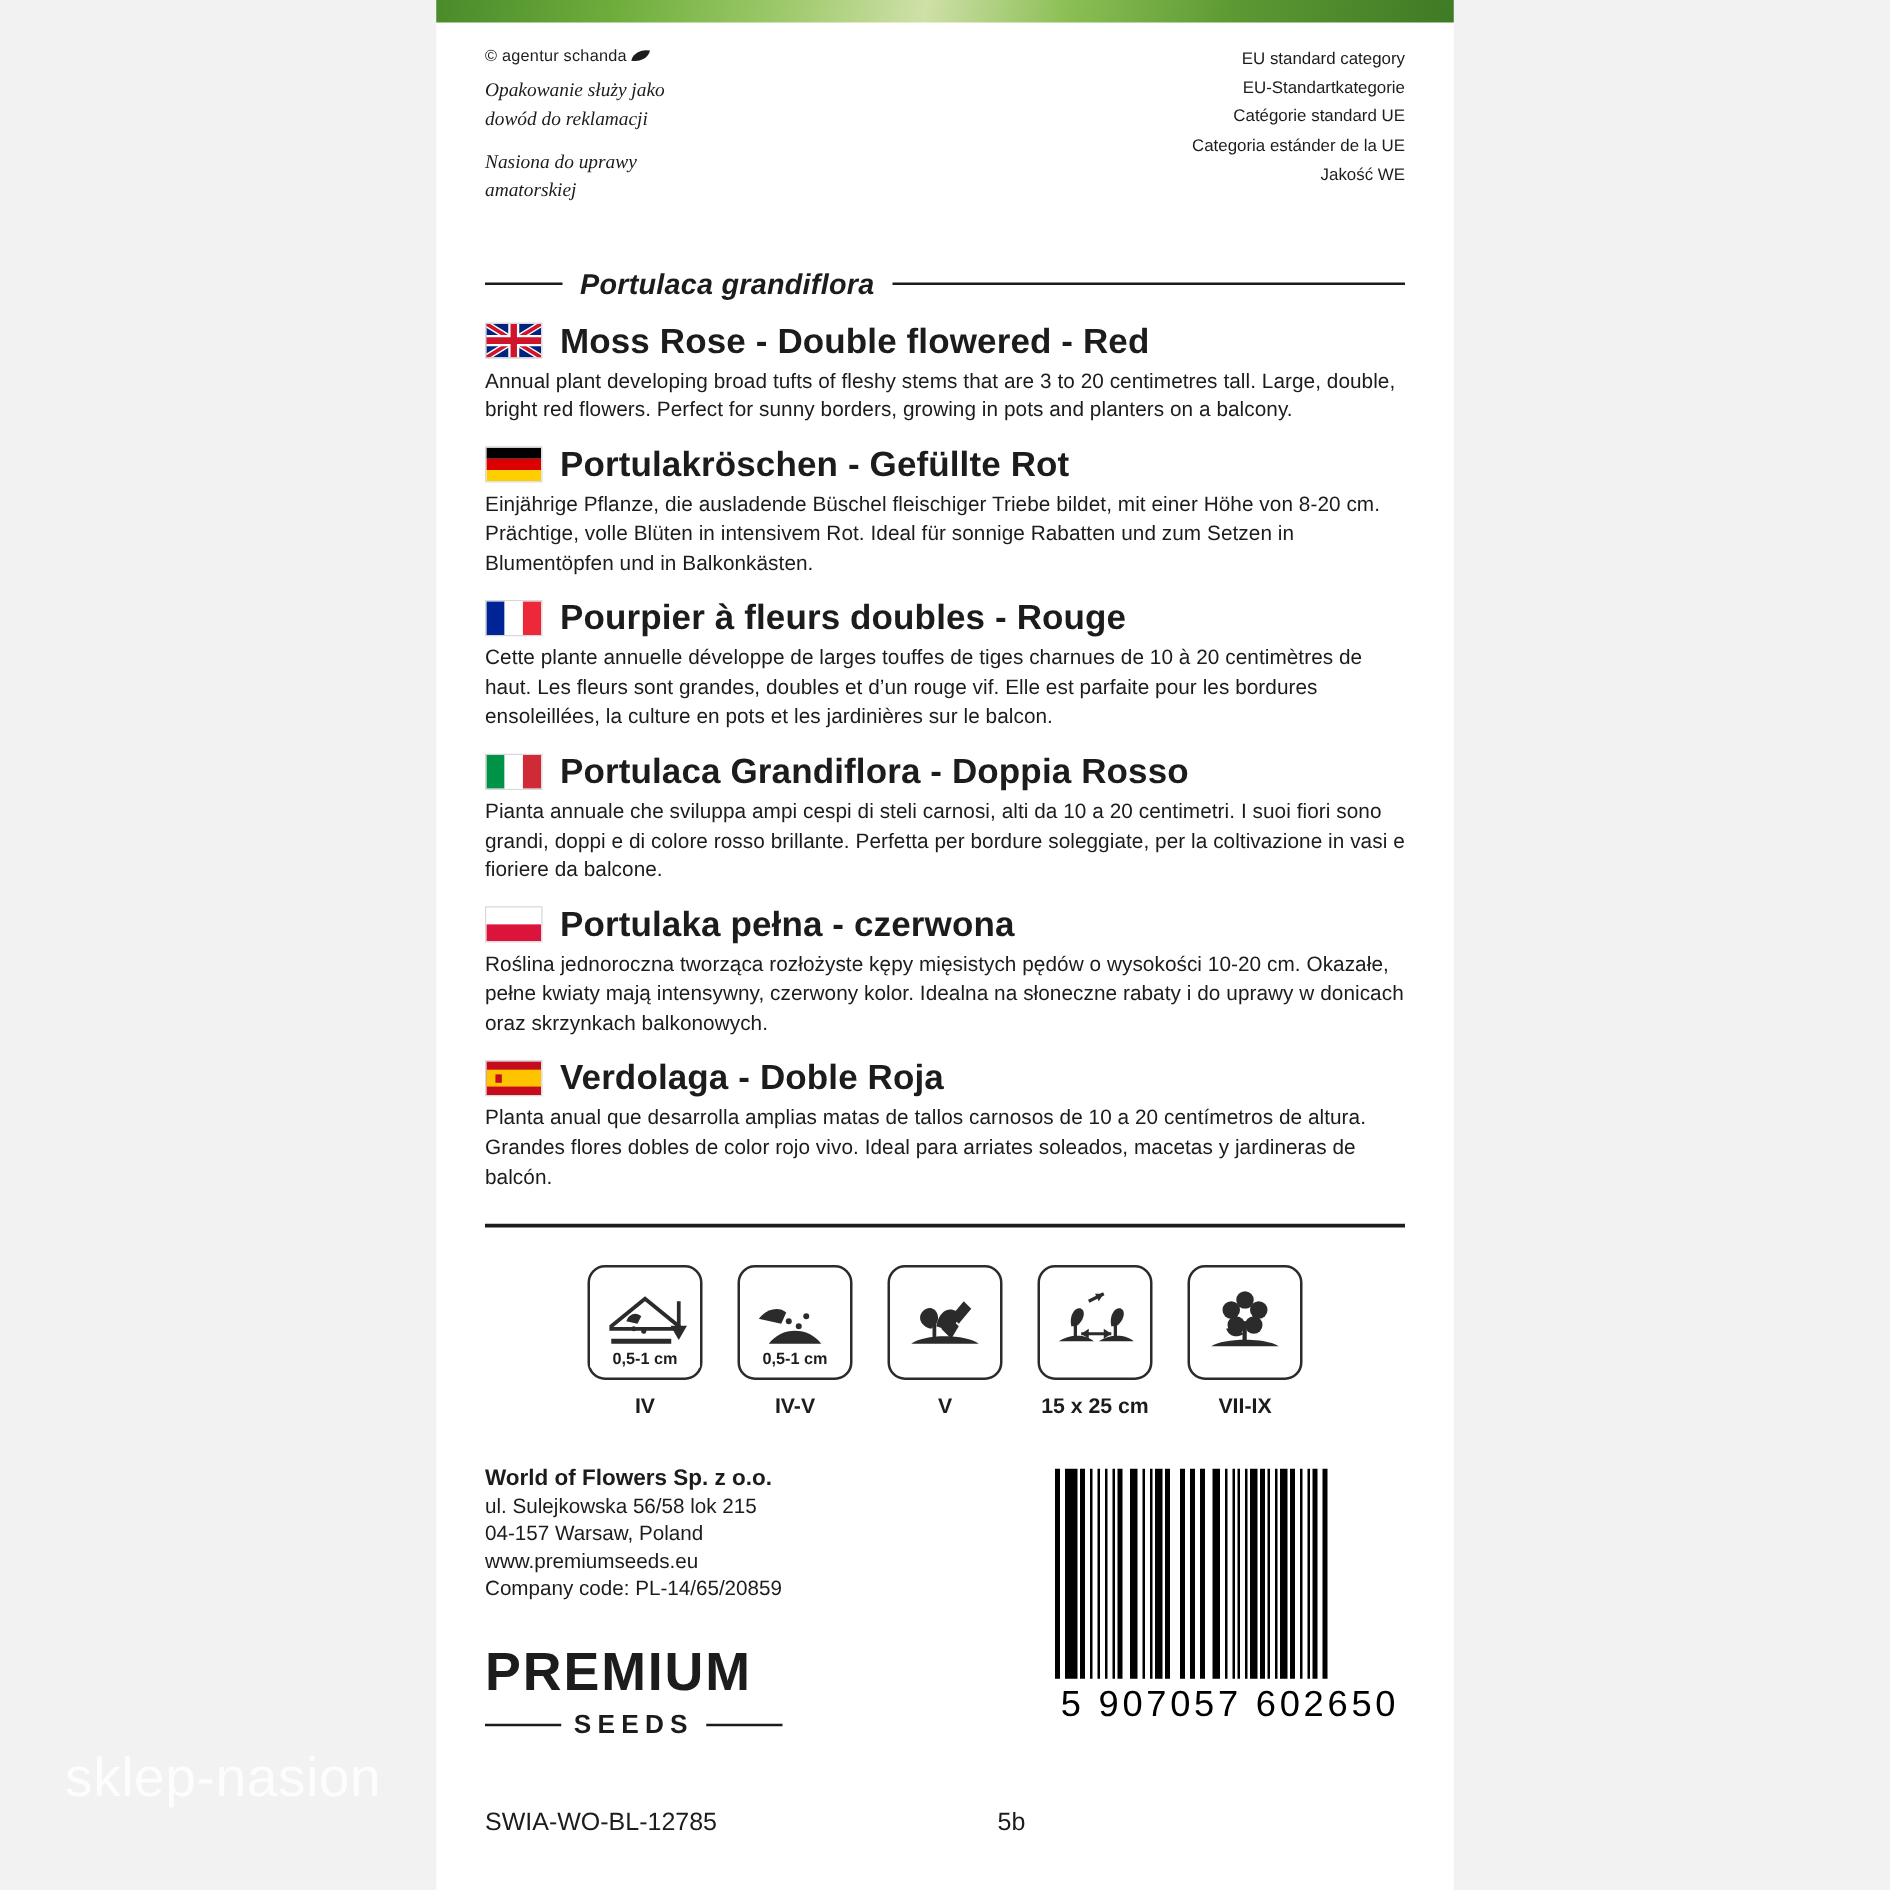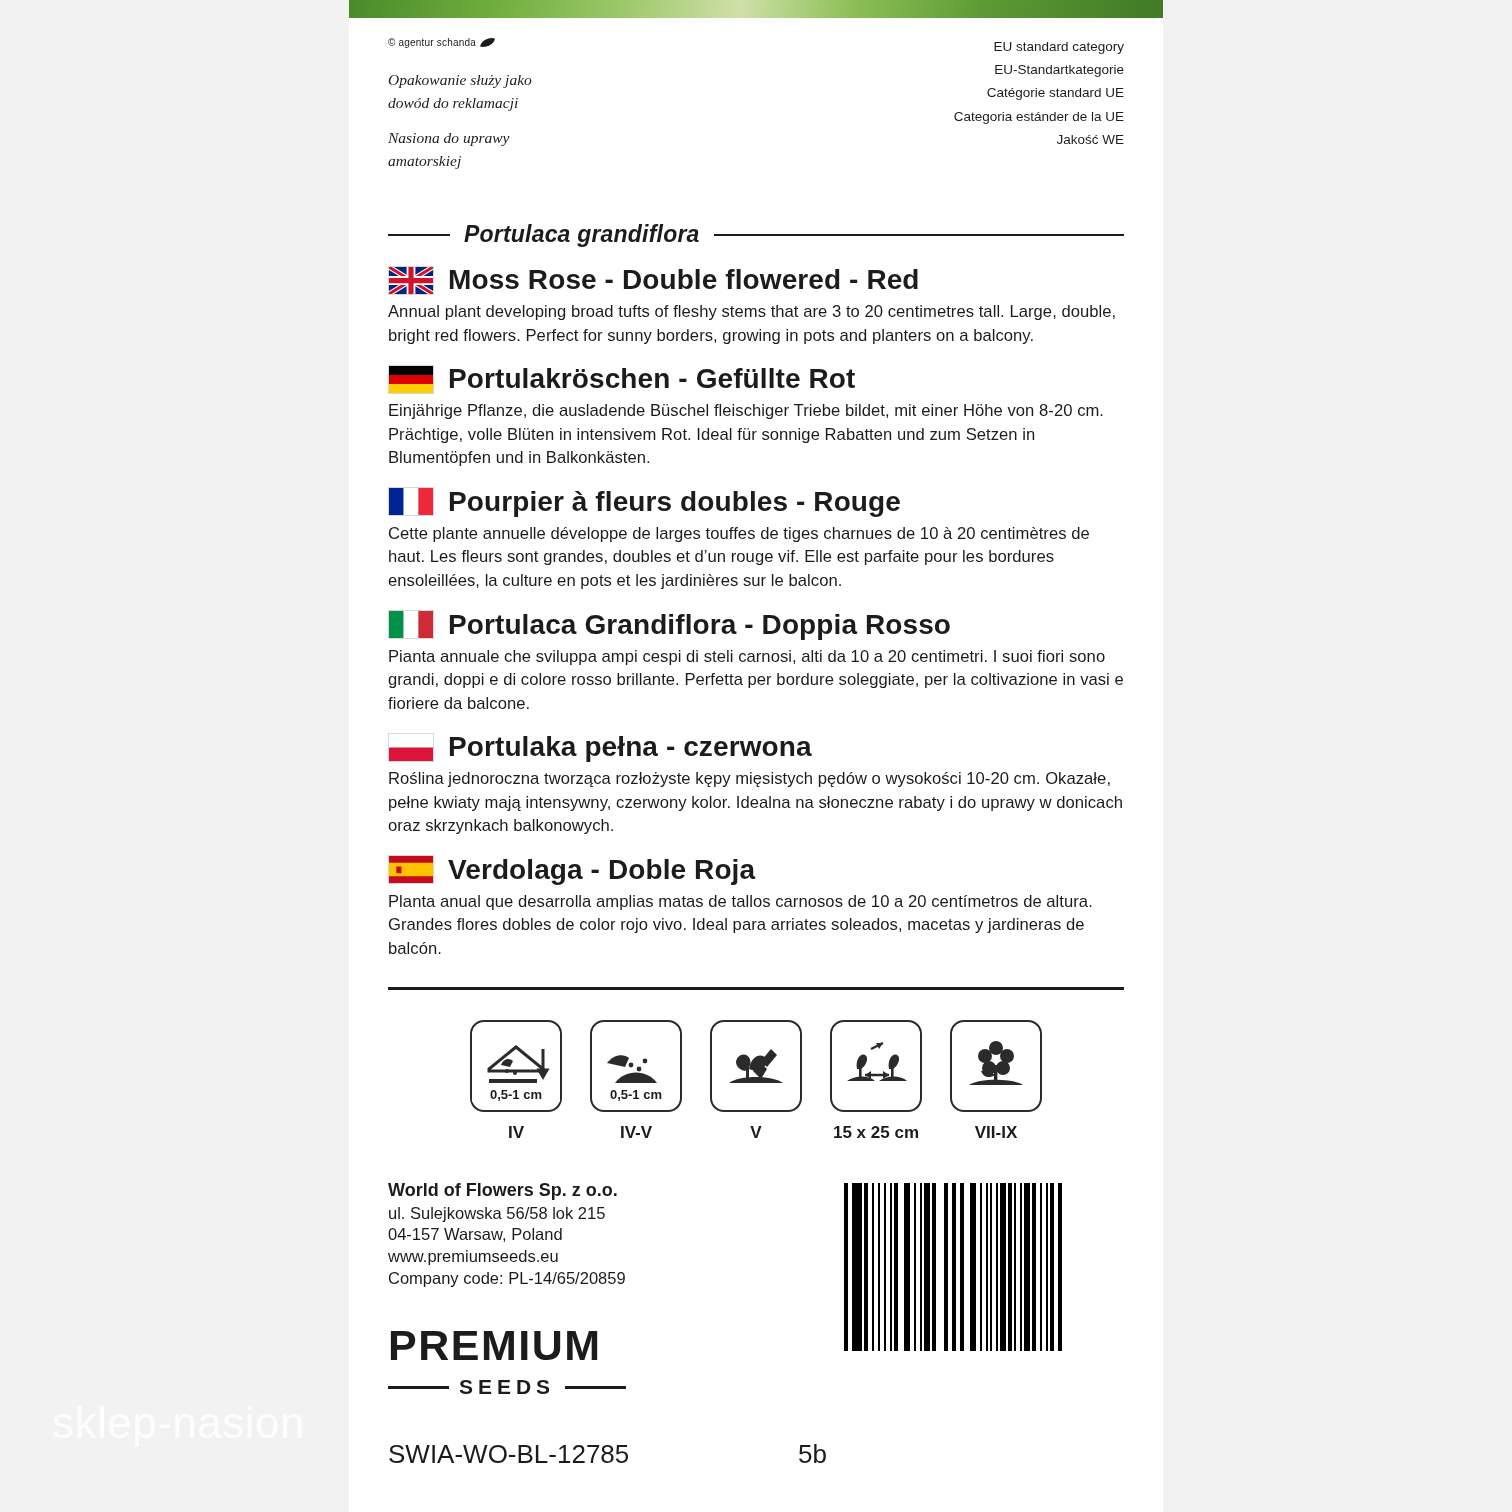--- a/index.html
+++ b/index.html
@@ -62,25 +62,25 @@
   }
   .top-left {
     font-family: "Liberation Serif", serif;
     font-size: 15.5px;
     font-style: italic;
     color: #1c1c1c;
     line-height: 1.5;
   }
   .copy-row {
     font-family: "Liberation Sans", sans-serif;
-    font-size: 10px;
+    font-size: 13px;
     font-style: normal;
     color: #1c1c1c;
     letter-spacing: 0.2px;
-    margin-bottom: 18px;
+    margin-bottom: 6px;
     display: flex;
     align-items: center;
     gap: 5px;
   }
   .leaf-glyph {
     display: inline-block;
     width: 13px;
     height: 11px;
     background: #1c1c1c;
     border-radius: 100% 0 100% 0;
@@ -240,21 +240,21 @@
     font-family: "Liberation Sans", sans-serif;
   }
   .footer {
     position: absolute;
     left: 0;
     bottom: 42px;
     width: 814px;
     display: flex;
     padding: 0 39px;
     box-sizing: border-box;
-    font-size: 26px;
+    font-size: 20px;
     color: #1c1c1c;
   }
   .footer .code { width: 410px; }
 </style>
 </head>
 <body>
 
 <div id="page">
 
   <div class="watermark">sklep-nasion</div>
@@ -544,20 +544,21 @@
                 <i style="width: 4px; background: rgb(0, 0, 0);"></i>
                 <i style="width: 4px; background: transparent;"></i>
                 <i style="width: 2px; background: rgb(0, 0, 0);"></i>
                 <i style="width: 4px; background: transparent;"></i>
                 <i style="width: 2px; background: rgb(0, 0, 0);"></i>
                 <i style="width: 2px; background: transparent;"></i>
                 <i style="width: 4px; background: rgb(0, 0, 0);"></i>
                 <i style="width: 4px; background: transparent;"></i>
                 <i style="width: 4px; background: rgb(0, 0, 0);"></i>
               </div>
+            <div class="barcode-num">5 907057 602650</div>
           </div>
         </div>
 
       </div>
 
       <div class="footer">
         <div class="code">SWIA-WO-BL-12785</div>
         <div>5b</div>
       </div>
     </div>

